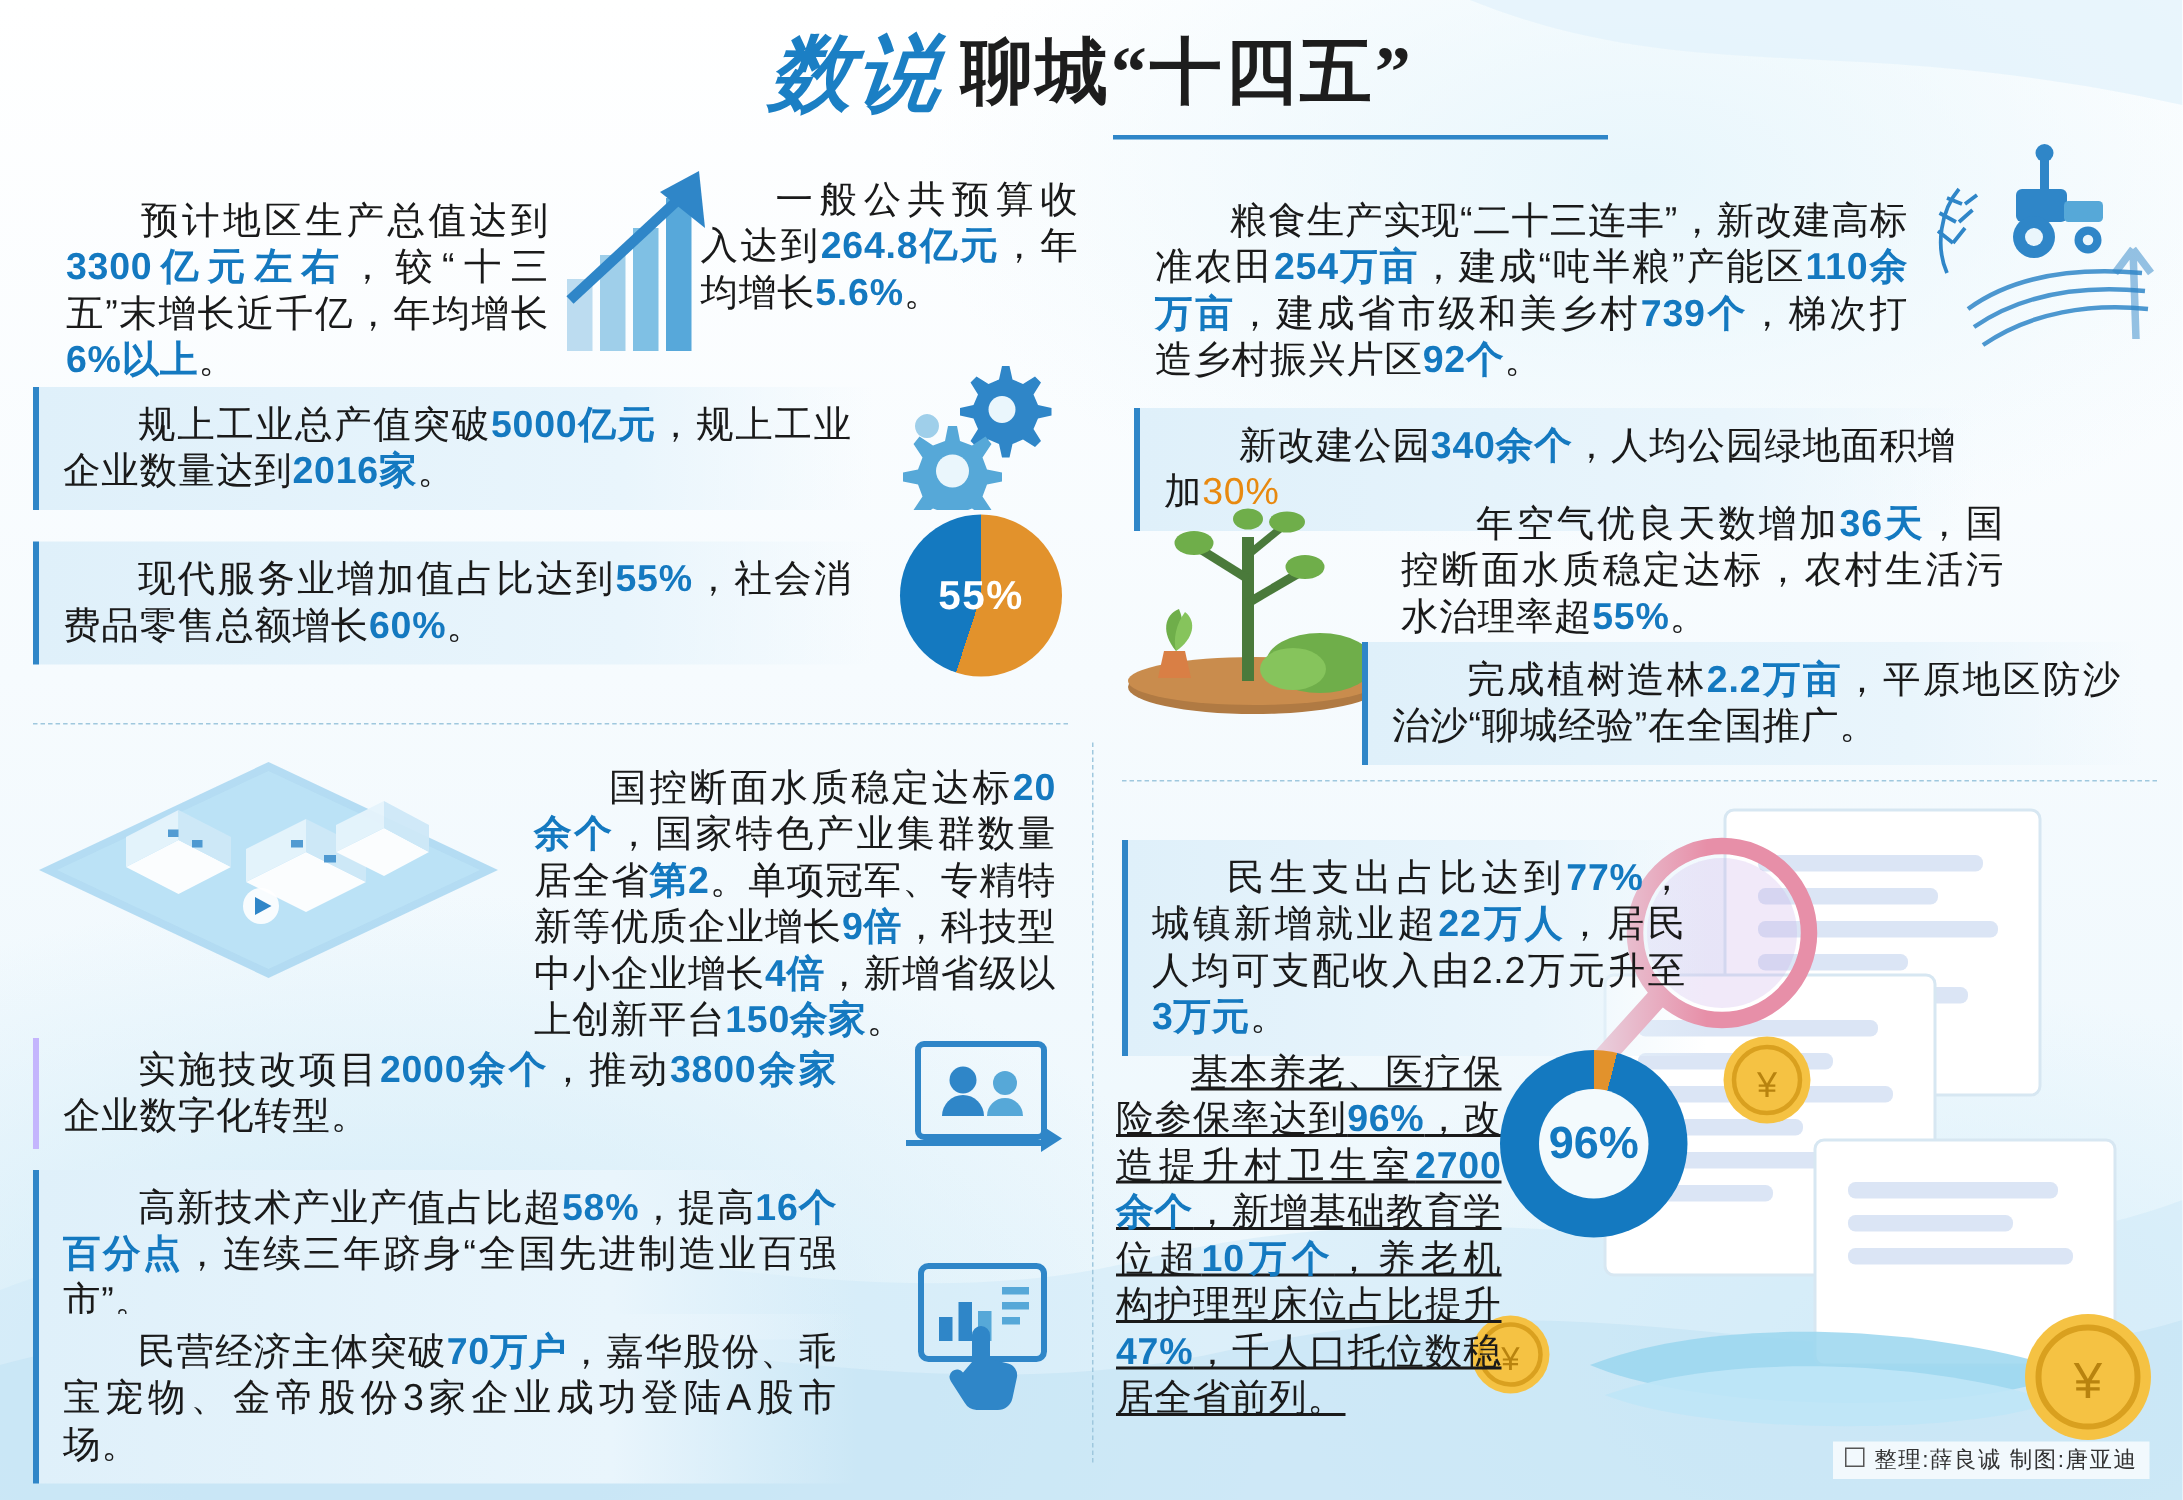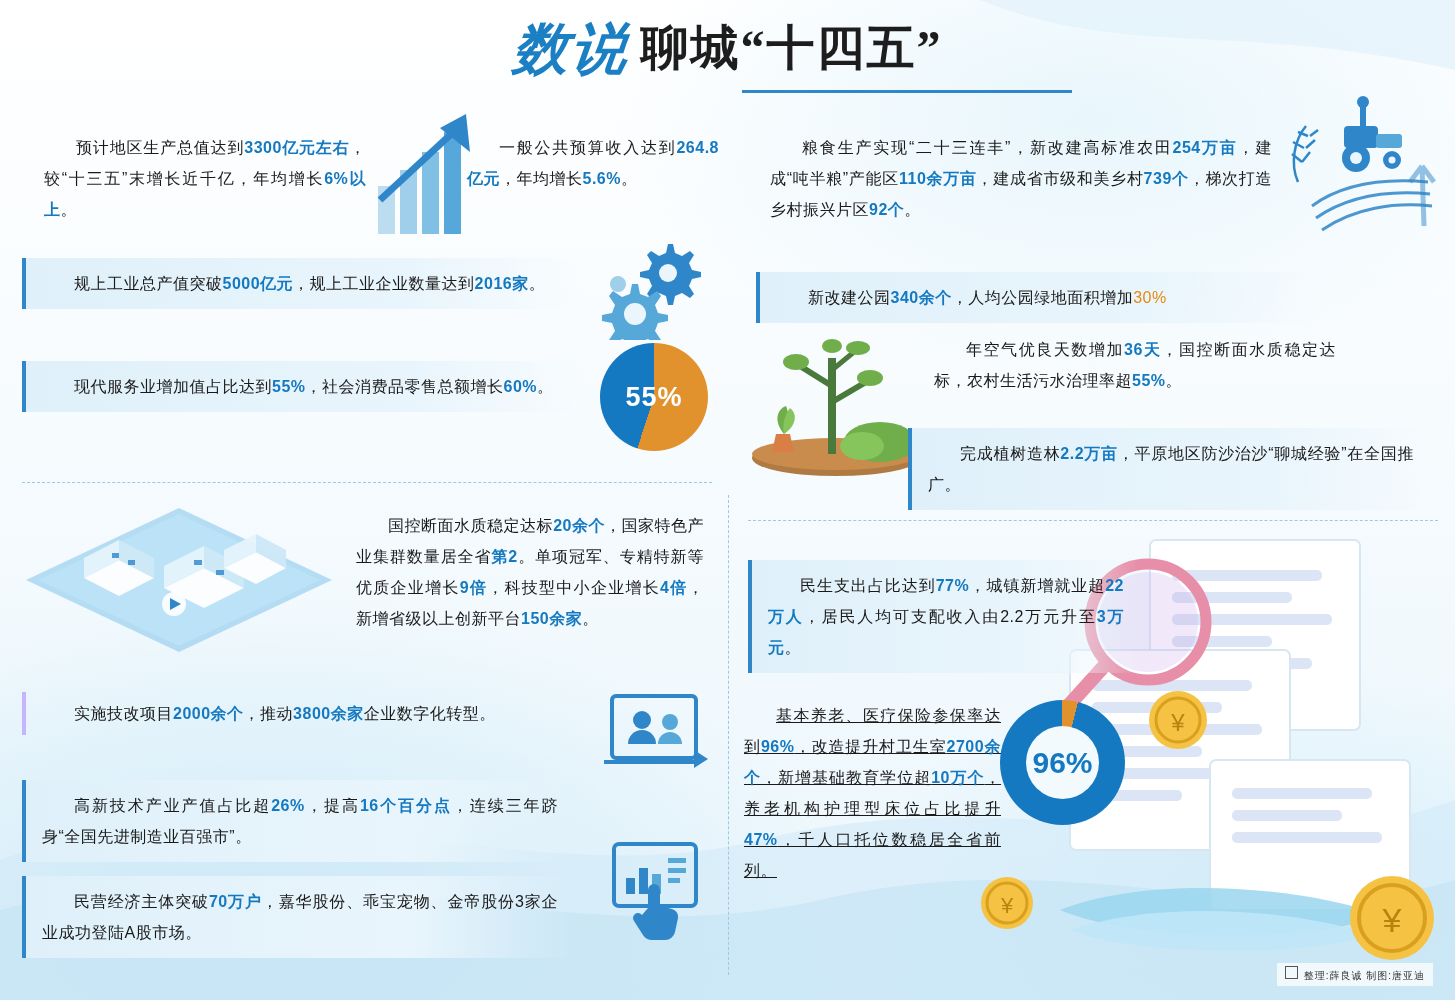--- a/index.html
+++ b/index.html
@@ -40,38 +40,38 @@
     border-top:1px dashed #9fc8de;
   }
   .divider-h2{
     position:absolute;left:748px;top:520px;width:690px;height:0;
     border-top:1px dashed #9fc8de;
   }
 
   
   .tb{
     position:absolute;box-sizing:border-box;
-    font-size:16px;line-height:31px;color:#1a1a1a;
+    font-size:25px;line-height:31px;color:#1a1a1a;
     text-align:justify;letter-spacing:0.5px;
   }
   .tb .hl{color:#1479c0;font-weight:bold;}
   .tb .hl-o{color:#e8890f;font-weight:normal;}
   .shade{
     background:linear-gradient(90deg,#dff0fa 0%,#e9f5fc 70%,rgba(233,245,252,0) 100%);
     border-left:4px solid #2f86c8;
     padding:10px 14px 10px 16px;
   }
   .plain{padding:2px 4px;}
   .bar{border-left:4px solid #c4b5fd;padding:6px 14px 6px 16px;}
 
   .indent{text-indent:2em;}
 
   
   #credit{
-    position:absolute;right:22px;bottom:14px;font-size:10px;color:#333;
+    position:absolute;right:22px;bottom:14px;font-size:15px;color:#333;
     background:rgba(255,255,255,0.75);padding:3px 8px;letter-spacing:1px;
   }
   #credit .box{display:inline-block;width:11px;height:11px;border:1px solid #555;margin-right:6px;}
 
   
   .pie-wrap{position:absolute;}
   .pie-label{
     position:absolute;left:0;top:0;width:100%;height:100%;
     display:flex;align-items:center;justify-content:center;
     color:#fff;font-weight:bold;font-size:27px;letter-spacing:1px;
@@ -95,21 +95,21 @@
 <div id="title-area">
   <span class="title-script">数说</span><span class="title-main">聊城“十四五”</span>
   <div class="title-rule"></div>
 </div>
 
 <div class="divider-v"></div>
 <div class="divider-h"></div>
 
 <div class="tb plain indent" style="left:40px;top:130px;width:330px;"><span>预计地区生产总值达到</span><span class="hl">3300亿元左右</span><span>，较“十三五”末增长近千亿，年均增长</span><span class="hl">6%以上</span><span>。</span></div>
 
-<div class="tb plain indent" style="left:463px;top:130px;width:260px;"><span>一般公共预算收入达到</span><span class="hl">264.8亿元</span><span>，年均增长</span><span class="hl">5.6%</span><span>。</span></div>
+<div class="tb plain indent" style="left:463px;top:116px;width:260px;"><span>一般公共预算收入达到</span><span class="hl">264.8亿元</span><span>，年均增长</span><span class="hl">5.6%</span><span>。</span></div>
 
 <svg style="position:absolute;left:370px;top:108px;" width="110" height="130" viewBox="0 0 110 130">
   <rect x="8" y="78" width="17" height="48" fill="#bcdcf0"></rect>
   <rect x="30" y="62" width="17" height="64" fill="#9fcfea"></rect>
   <rect x="52" y="44" width="17" height="82" fill="#7fc0e4"></rect>
   <rect x="74" y="24" width="17" height="102" fill="#57a8da"></rect>
   <path d="M10,92 L92,16" stroke="#2f86c8" stroke-width="7" fill="none"></path>
   <path d="M96,6 L100,44 L70,20 Z" fill="#2f86c8"></path>
 </svg>
 
@@ -167,21 +167,21 @@
 <svg style="position:absolute;left:594px;top:690px;" width="120" height="96" viewBox="0 0 120 96">
   <rect x="18" y="6" width="84" height="62" rx="4" fill="none" stroke="#2f86c8" stroke-width="4"></rect>
   <circle cx="48" cy="30" r="9" fill="#2f86c8"></circle>
   <path d="M34,54 a14,14 0 0,1 28,0 z" fill="#2f86c8"></path>
   <circle cx="76" cy="32" r="8" fill="#56a8d8"></circle>
   <path d="M64,54 a12,12 0 0,1 24,0 z" fill="#56a8d8"></path>
   <path d="M10,72 h92" stroke="#2f86c8" stroke-width="4"></path>
   <path d="M100,78 l14,-9 -14,-9 z" fill="#2f86c8"></path>
 </svg>
 
-<div class="tb shade indent" style="left:22px;top:780px;width:550px;"><span>高新技术产业产值占比超</span><span class="hl">26%</span><span>，提高</span><span class="hl">16个百分点</span><span>，连续三年跻身“全国先进制造业百强市”。</span></div>
+<div class="tb shade indent" style="left:22px;top:780px;width:550px;"><span>高新技术产业产值占比超</span><span class="hl">58%</span><span>，提高</span><span class="hl">16个百分点</span><span>，连续三年跻身“全国先进制造业百强市”。</span></div>
 
 <svg style="position:absolute;left:600px;top:838px;" width="110" height="110" viewBox="0 0 110 110">
   <rect x="14" y="6" width="82" height="62" rx="5" fill="none" stroke="#2f86c8" stroke-width="4"></rect>
   <rect x="26" y="40" width="9" height="16" fill="#2f86c8"></rect>
   <rect x="39" y="30" width="9" height="26" fill="#2f86c8"></rect>
   <rect x="52" y="36" width="9" height="20" fill="#56a8d8"></rect>
   <rect x="68" y="20" width="18" height="5" fill="#56a8d8"></rect>
   <rect x="68" y="30" width="18" height="5" fill="#56a8d8"></rect>
   <rect x="68" y="40" width="12" height="5" fill="#56a8d8"></rect>
   <path d="M48,70 l0,-18 a6,6 0 0,1 12,0 l0,16 12,3 a8,8 0 0,1 6,9 l-3,14 a10,10 0 0,1 -10,8 l-14,0 a10,10 0 0,1 -8,-5 l-9,-14 a5,5 0 0,1 8,-6 z" fill="#2f86c8"></path>

